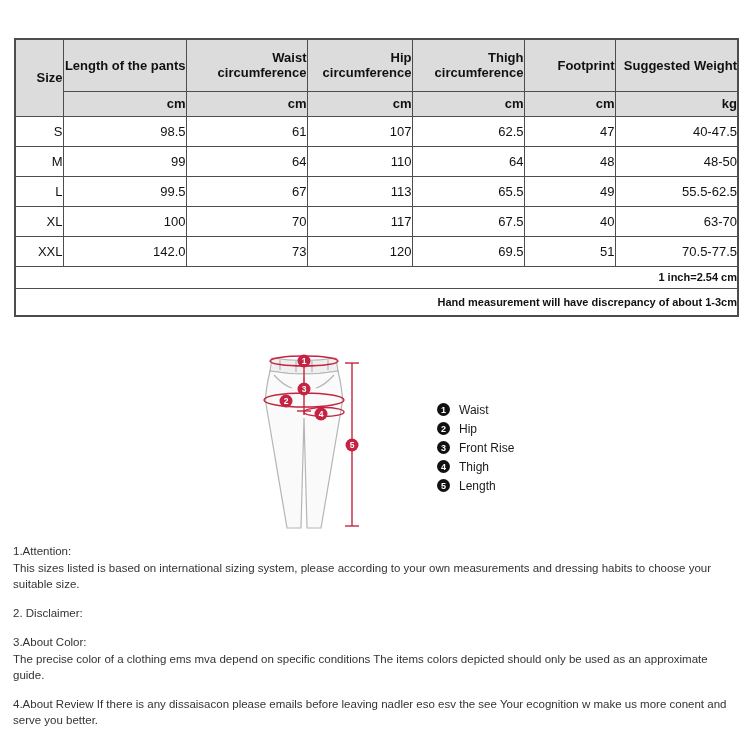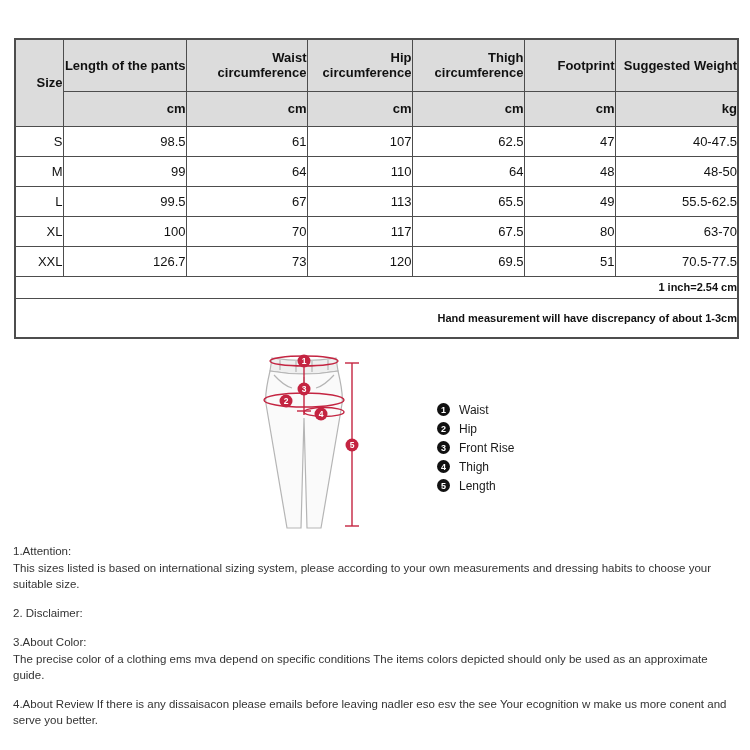--- a/index.html
+++ b/index.html
@@ -14,24 +14,24 @@
     border-collapse:collapse;table-layout:fixed;
     border:2px solid var(--border,#4d4d4d);
   }
   .size-table th,.size-table td{
     border:1px solid var(--border,#4d4d4d);
     text-align:right;vertical-align:middle;
     font-size:13px;padding:0;color:#111;
   }
   .size-table th{background:var(--header_bg,#dcdcdc);font-weight:bold;}
   tr.r-head{height:52px;}
-  tr.r-units{height:35px;}
+  tr.r-units{height:25px;}
   tr.r-data{height:30px;}
   tr.r-foot1{height:22px;}
-  tr.r-foot2{height:40px;}
+  tr.r-foot2{height:28px;}
   .size-table td.foot{font-weight:bold;font-size:11px;}
   
   .diagram{position:absolute;left:0;top:340px;width:750px;height:215px;}
   .pants-svg{position:absolute;left:240px;top:8px;}
   .legend{position:absolute;left:437px;top:60px;}
   .legend-item{display:flex;align-items:center;height:19px;}
   .legend-badge{
     width:13px;height:13px;border-radius:50%;background:#111;color:#fff;
     font-size:9px;font-weight:bold;display:inline-flex;
     align-items:center;justify-content:center;flex:0 0 13px;
@@ -101,26 +101,26 @@
       <td>65.5</td>
       <td>49</td>
       <td>55.5-62.5</td>
     </tr>
     <tr class="r-data">
       <td>XL</td>
       <td>100</td>
       <td>70</td>
       <td>117</td>
       <td>67.5</td>
-      <td>80</td>
+      <td>40</td>
       <td>63-70</td>
     </tr>
     <tr class="r-data">
       <td>XXL</td>
-      <td>126.7</td>
+      <td>142.0</td>
       <td>73</td>
       <td>120</td>
       <td>69.5</td>
       <td>51</td>
       <td>70.5-77.5</td>
     </tr>
     <tr class="r-foot1">
       <td class="foot" colspan="7">1 inch=2.54 cm</td>
     </tr>
     <tr class="r-foot2">

